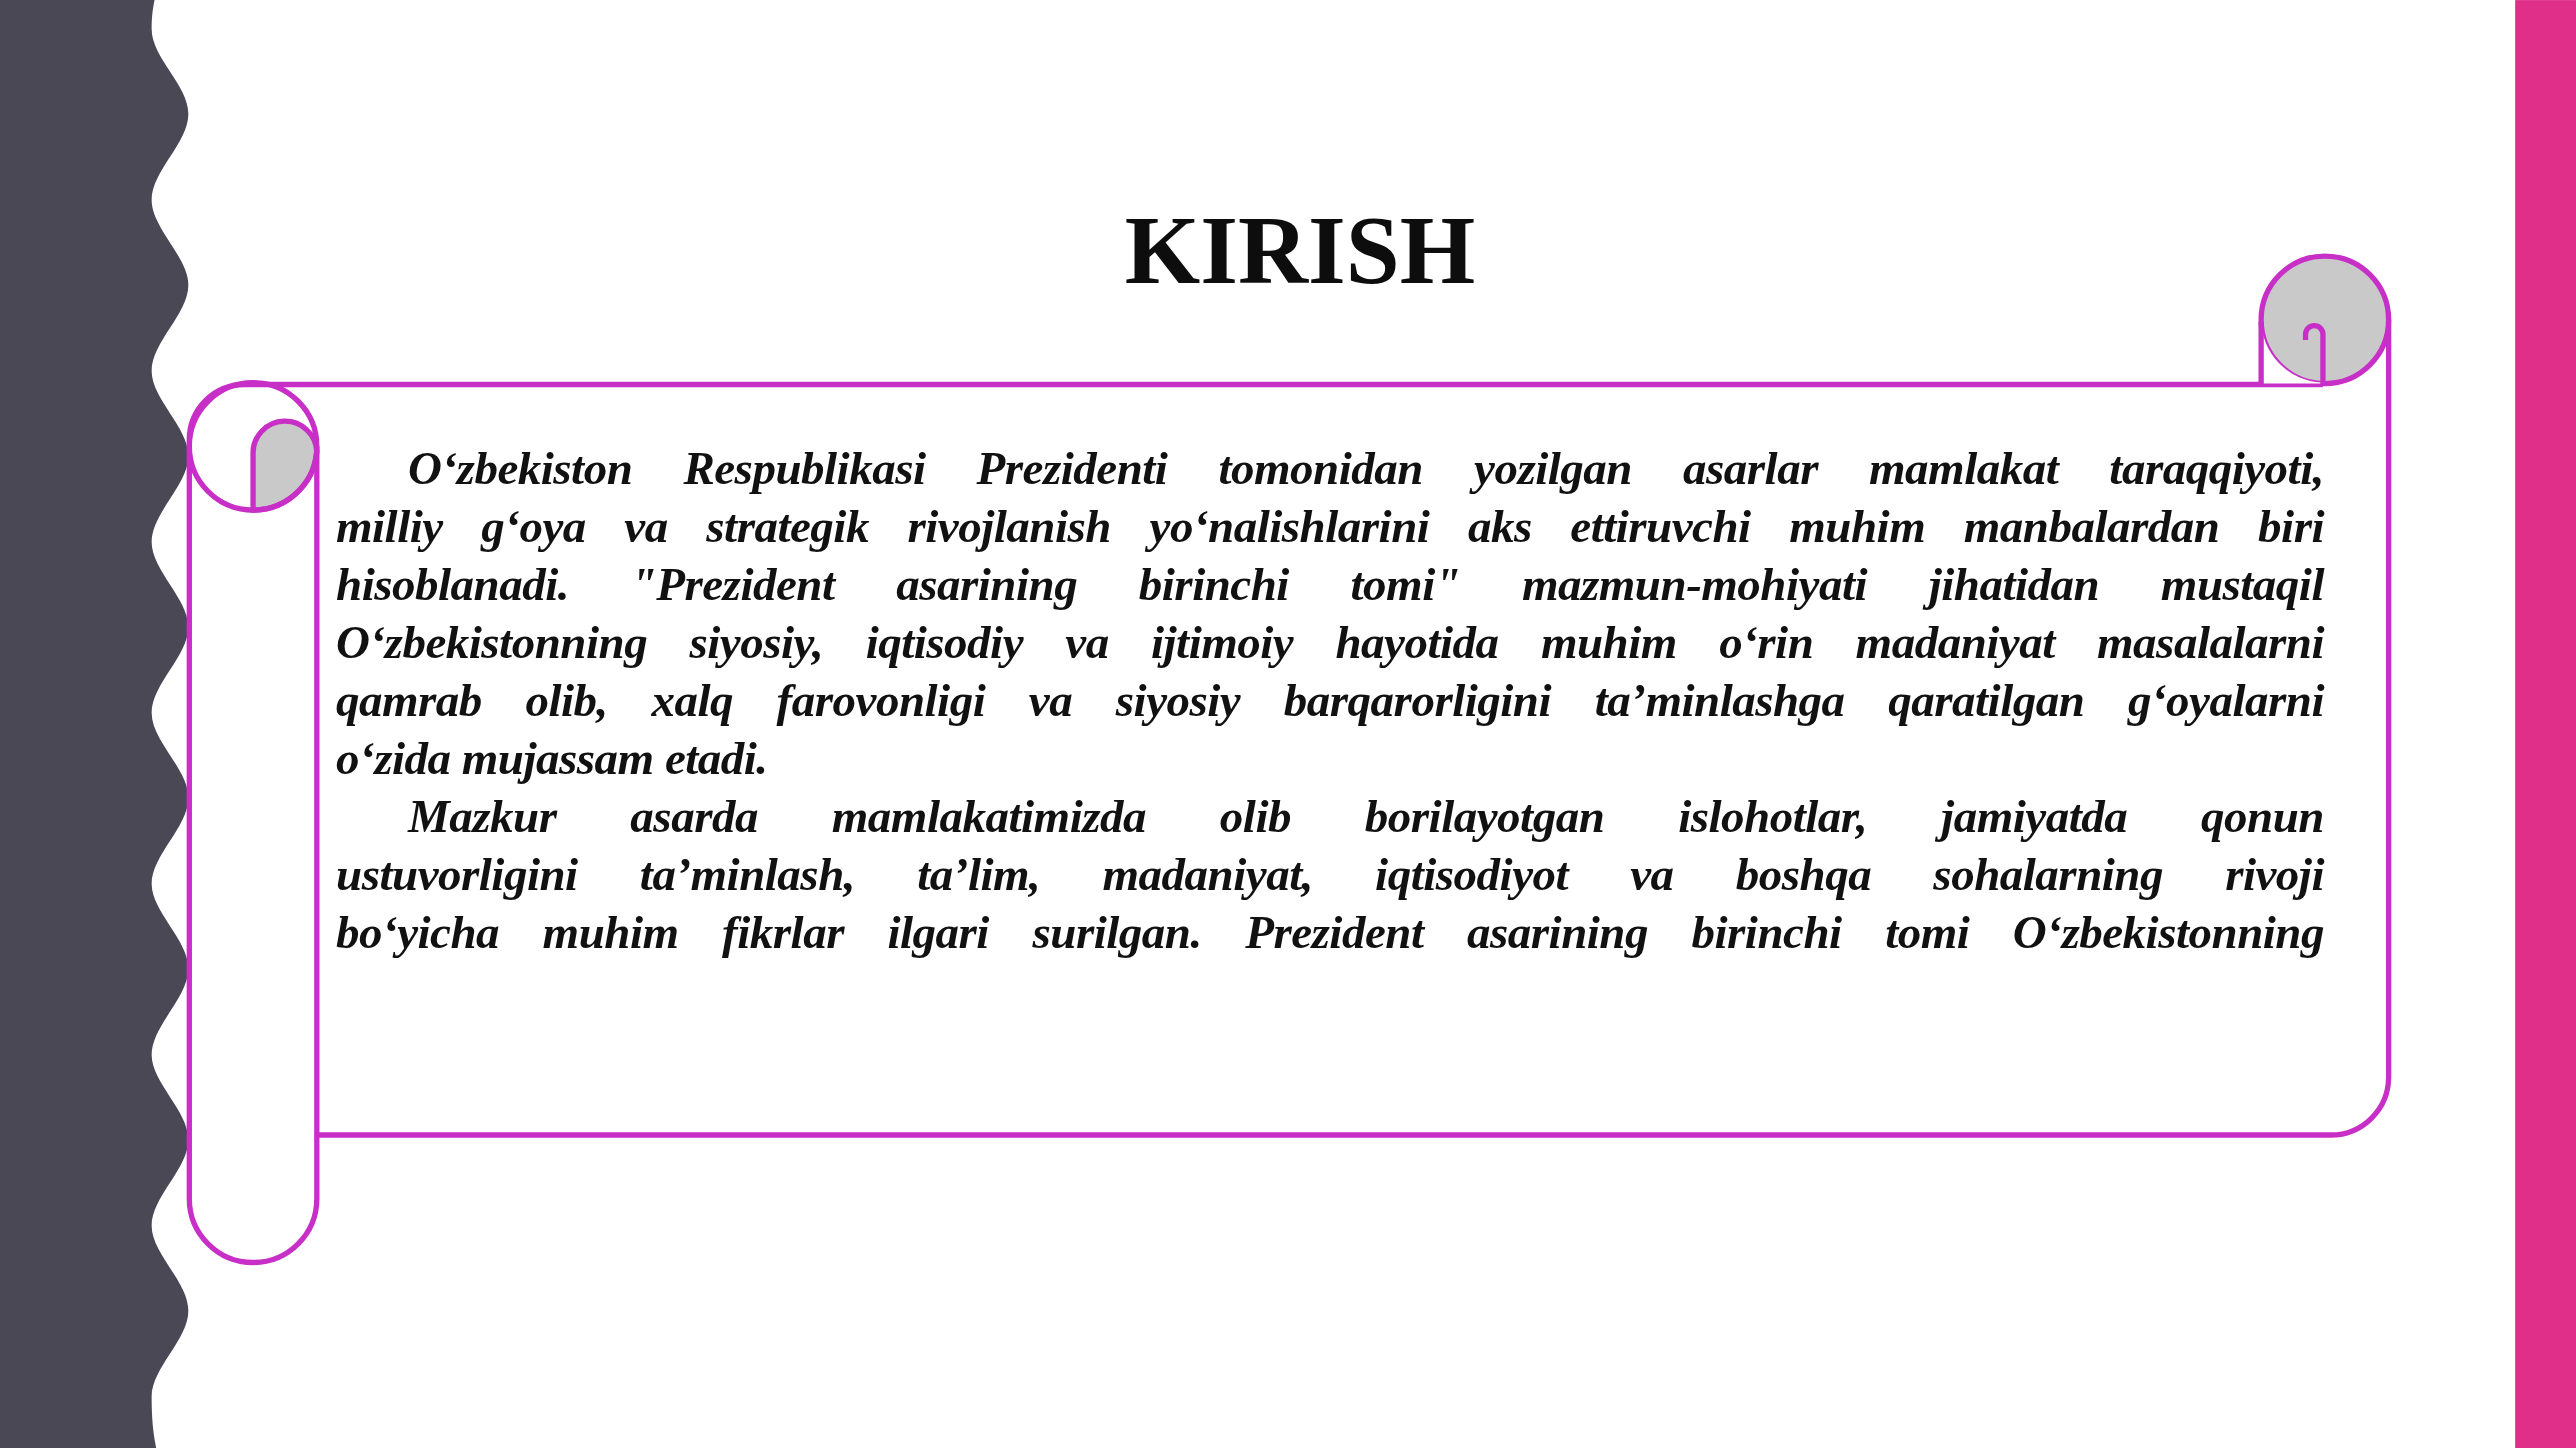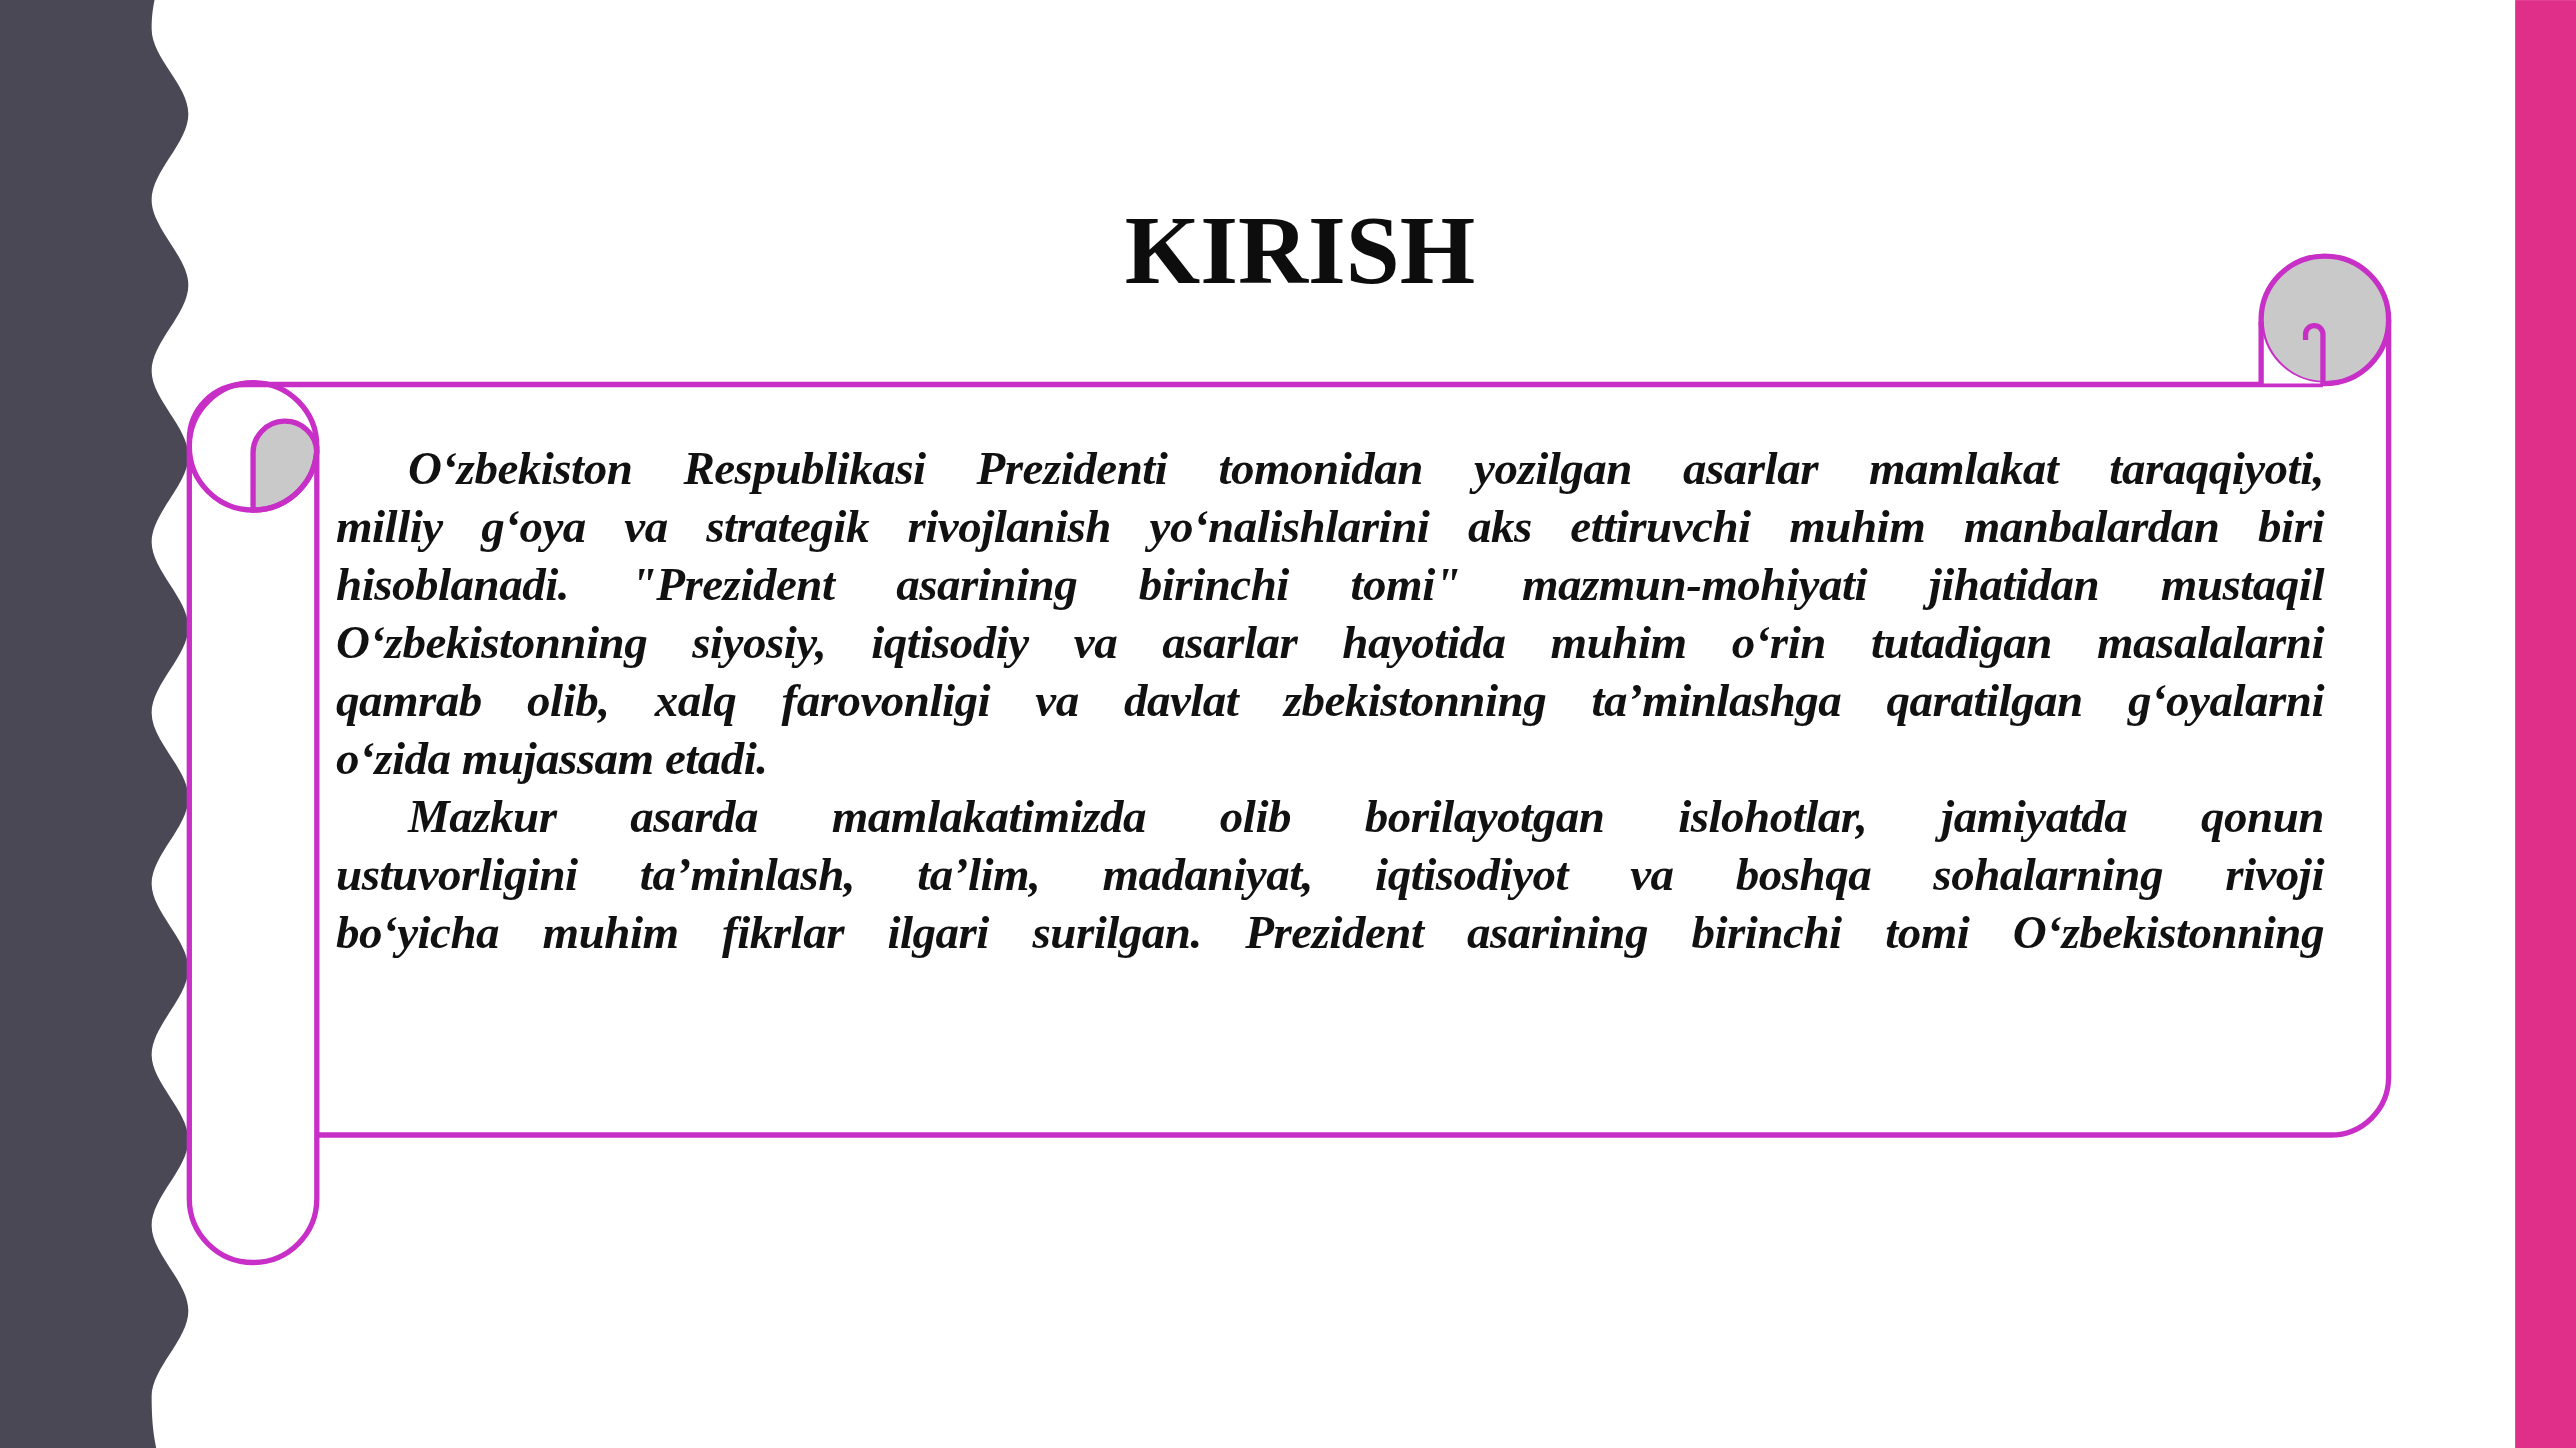--- a/index.html
+++ b/index.html
@@ -127,22 +127,22 @@
     </g>
   </svg>
 
   <h1 class="page-title">KIRISH</h1>
 
   <div class="scroll-text">
     <p>
       <span class="ln first" style="display:block">O‘zbekiston Respublikasi Prezidenti tomonidan yozilgan asarlar mamlakat taraqqiyoti,</span>
       <span class="ln" style="display:block">milliy g‘oya va strategik rivojlanish yo‘nalishlarini aks ettiruvchi muhim manbalardan biri</span>
       <span class="ln" style="display:block">hisoblanadi. "Prezident asarining birinchi tomi" mazmun-mohiyati jihatidan mustaqil</span>
-      <span class="ln" style="display:block">O‘zbekistonning siyosiy, iqtisodiy va asarlar hayotida muhim o‘rin tutadigan masalalarni</span>
-      <span class="ln" style="display:block">qamrab olib, xalq farovonligi va davlat zbekistonning ta’minlashga qaratilgan g‘oyalarni</span>
+      <span class="ln" style="display:block">O‘zbekistonning siyosiy, iqtisodiy va ijtimoiy hayotida muhim o‘rin madaniyat masalalarni</span>
+      <span class="ln" style="display:block">qamrab olib, xalq farovonligi va siyosiy barqarorligini ta’minlashga qaratilgan g‘oyalarni</span>
       <span class="ln last" style="display:block">o‘zida mujassam etadi.</span>
     </p>
     <p>
       <span class="ln first" style="display:block">Mazkur asarda mamlakatimizda olib borilayotgan islohotlar, jamiyatda qonun</span>
       <span class="ln" style="display:block">ustuvorligini ta’minlash, ta’lim, madaniyat, iqtisodiyot va boshqa sohalarning rivoji</span>
       <span class="ln" style="display:block">bo‘yicha muhim fikrlar ilgari surilgan. Prezident asarining birinchi tomi O‘zbekistonning</span>
     </p>
   </div>
 
 </div>

